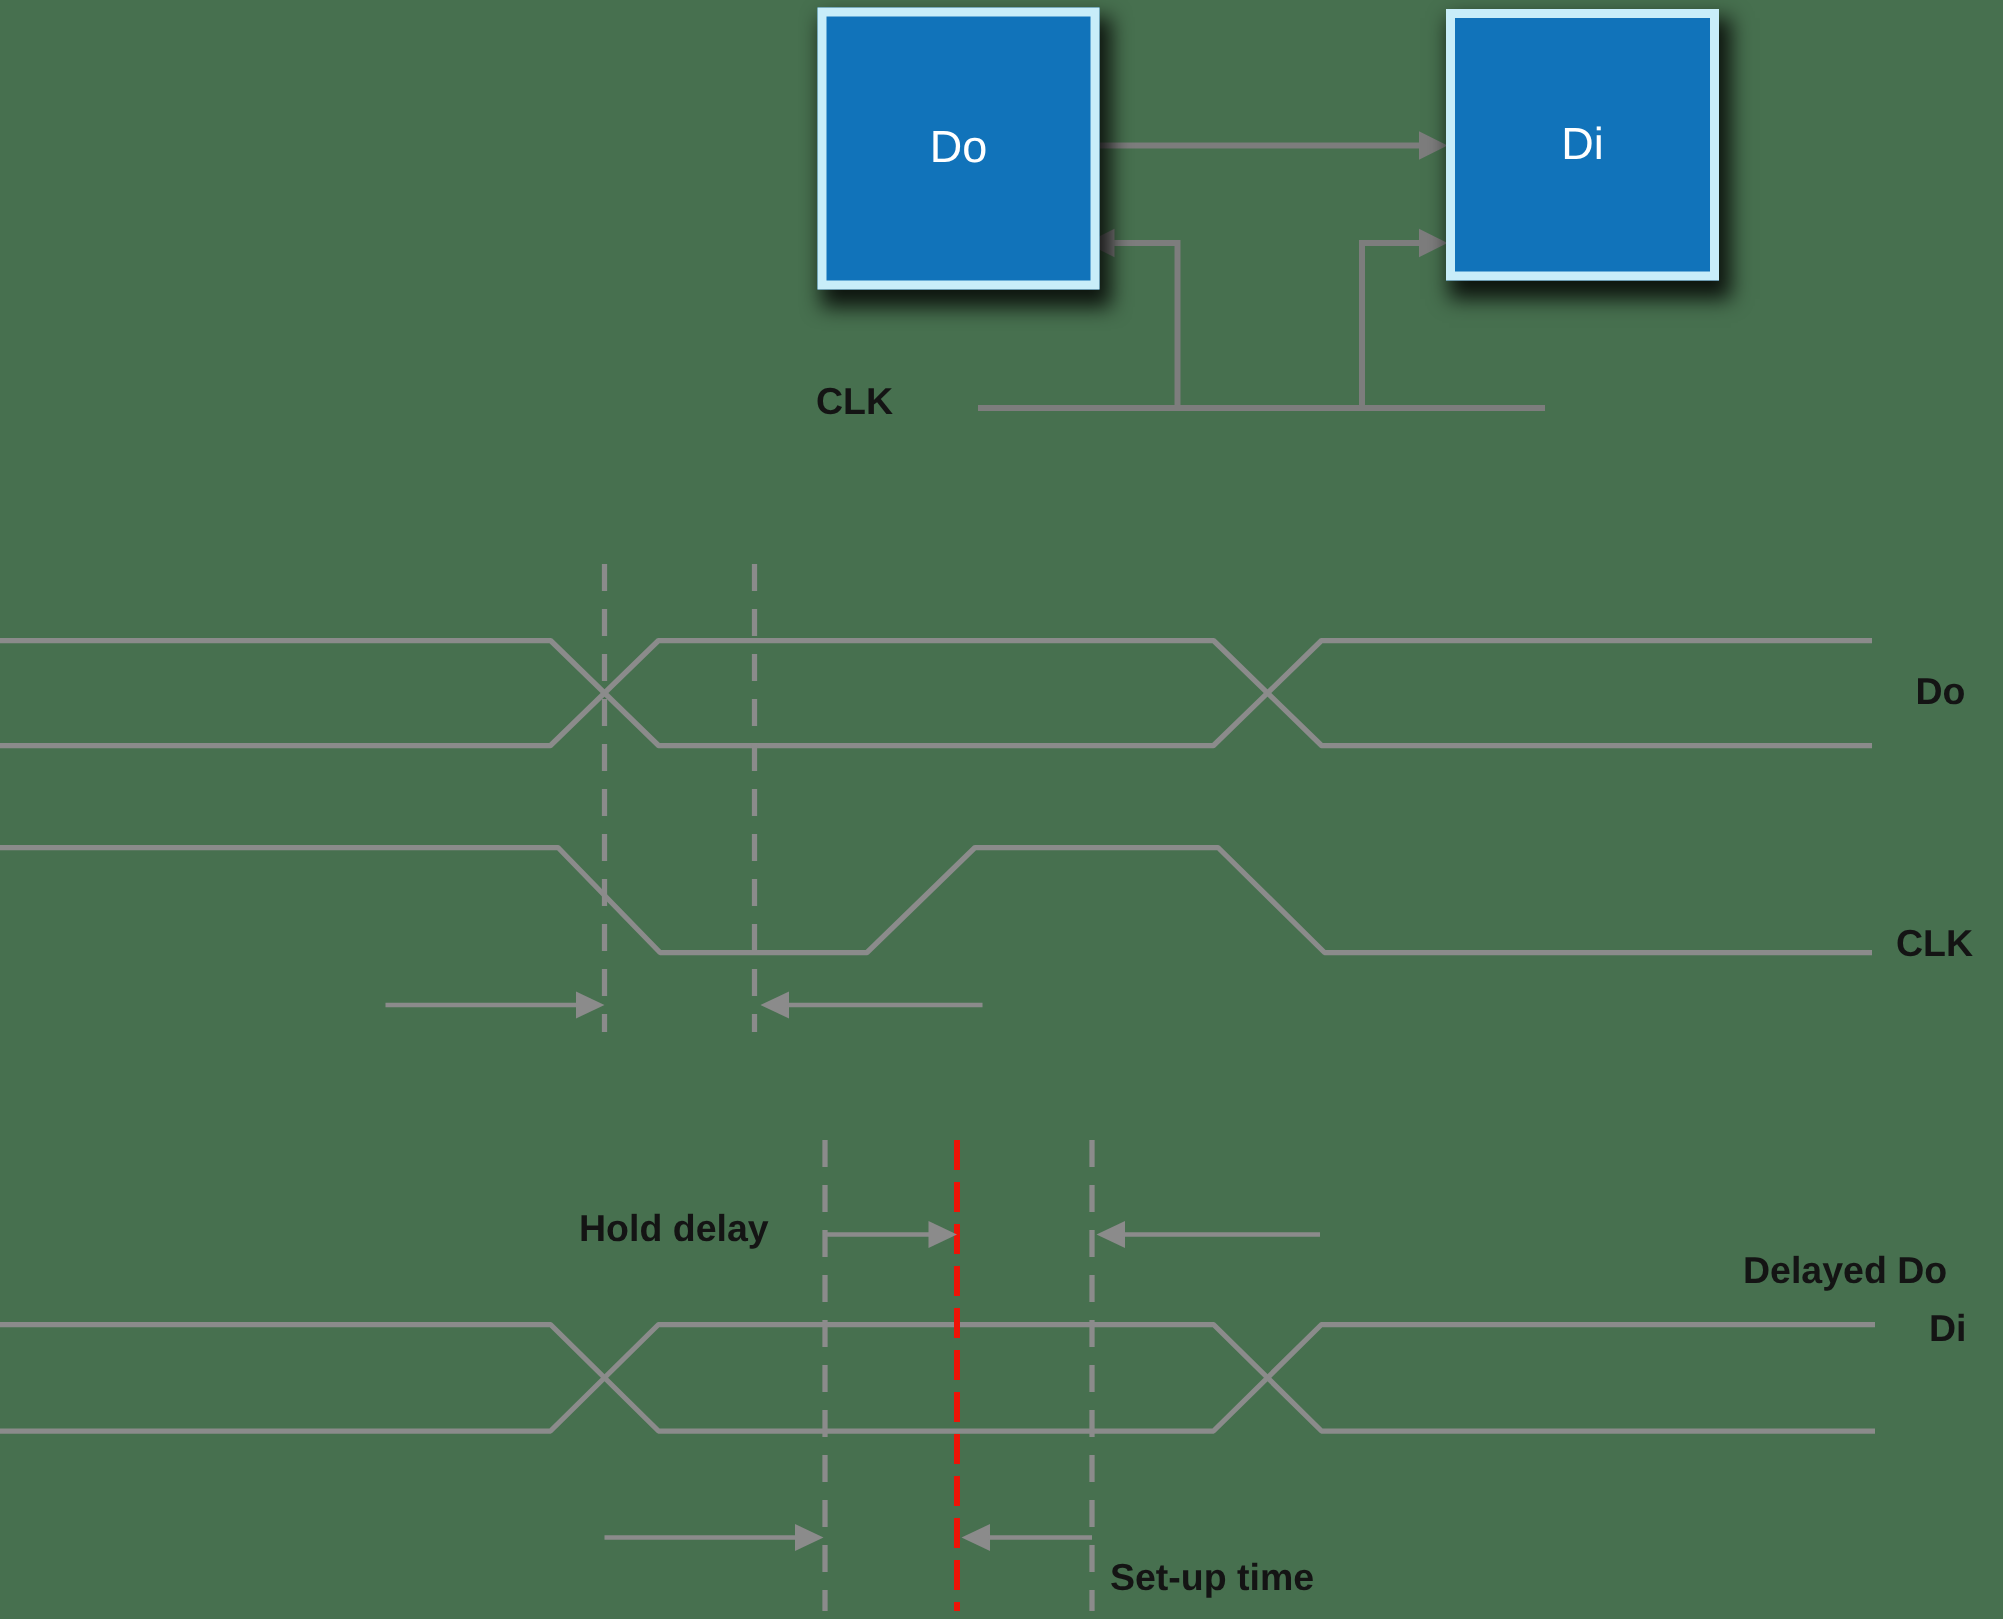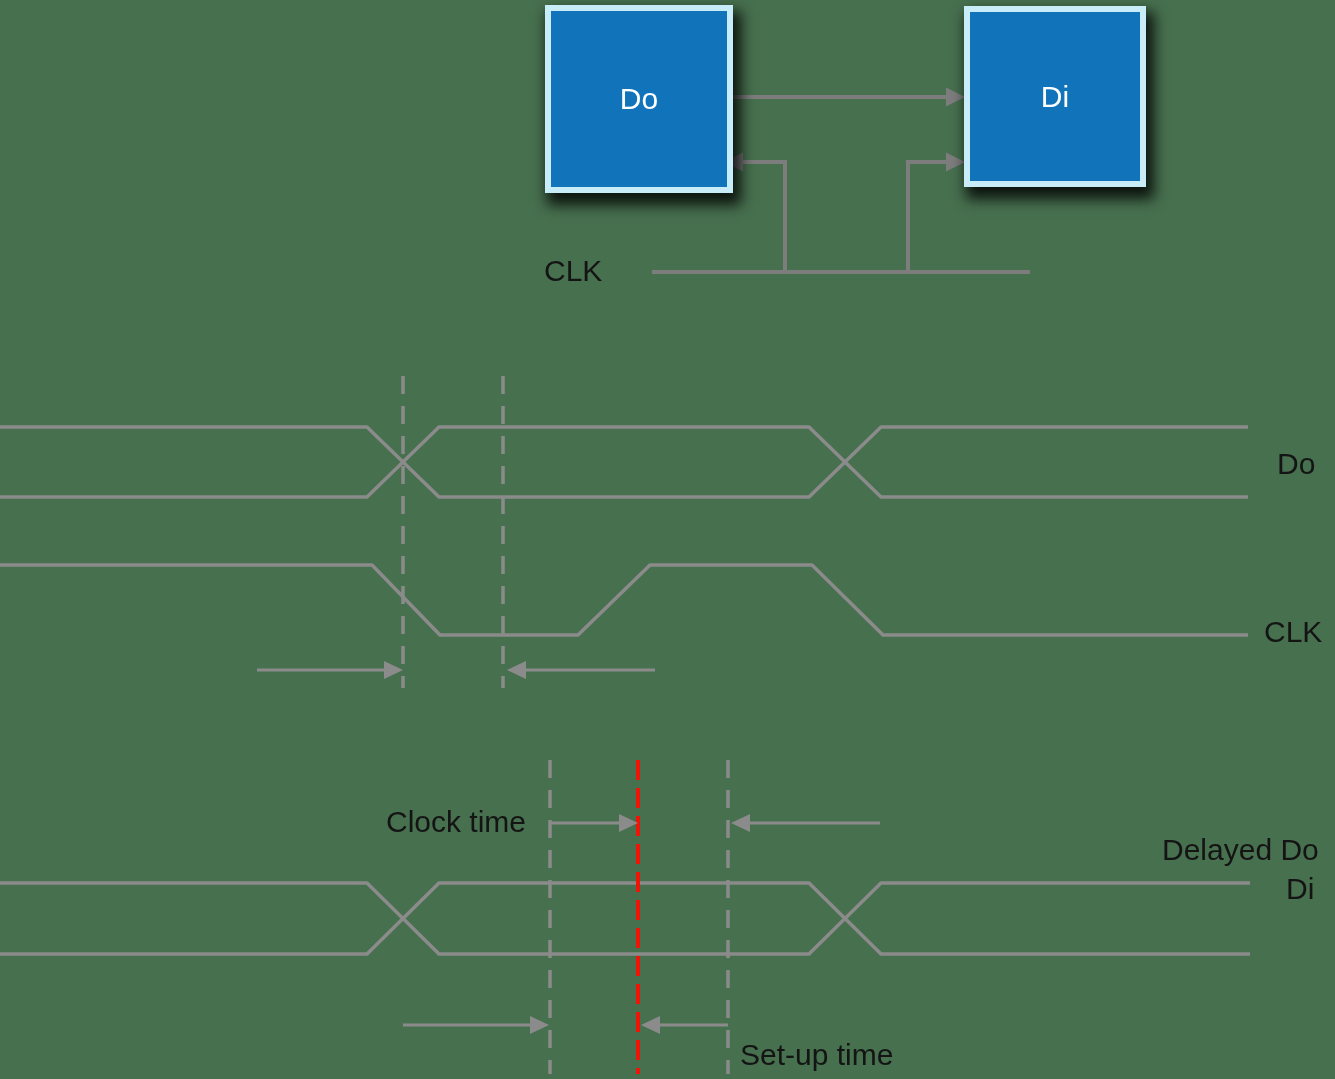--- a/index.html
+++ b/index.html
@@ -15,21 +15,21 @@
   .ffbox{
     position:absolute;display:flex;align-items:center;justify-content:center;
     background:var(--box-fill);border:6px solid var(--box-border);
     box-shadow:5px 9px 13px 3px rgba(0,0,0,0.82);
     color:var(--box-text);font-size:30px;font-weight:400;
   }
   .do-box{left:545px;top:5px;width:176px;height:176px;}
   .di-box{left:964px;top:6px;width:170px;height:169px;}
 
   
-  .lbl{position:absolute;color:var(--ink);font-weight:400;font-size:30px;line-height:1.15;white-space:nowrap;}
+  .lbl{position:absolute;color:var(--ink);font-weight:700;font-size:25px;line-height:1.15;white-space:nowrap;}
   .lbl-clk-top{left:544px;top:254px;}
   .lbl-do-right{left:1277px;top:447px;}
   .lbl-clk-right{left:1264px;top:615px;}
   .lbl-delayed{left:1162px;top:833px;text-align:left;}
   .lbl-di-right{left:1286px;top:872px;}
   .lbl-cod{left:116px;top:643px;line-height:42px;white-space:normal;width:220px;}
   .lbl-hold{left:386px;top:805px;}
   .lbl-setup{left:740px;top:1009px;margin-top:29px;}
 
   
@@ -110,16 +110,16 @@
 
   <div class="lbl lbl-clk-top">CLK</div>
 
   <div class="lbl lbl-do-right">Do</div>
   <div class="lbl lbl-clk-right">CLK</div>
   <div class="lbl lbl-delayed">Delayed Do</div>
   <div class="lbl lbl-di-right">Di</div>
 
   <div class="lbl lbl-cod">
   </div>
-  <div class="lbl lbl-hold">Clock time</div>
+  <div class="lbl lbl-hold">Hold delay</div>
   <div class="lbl lbl-setup">Set-up time</div>
 
 </div>
 
 </body></html>

